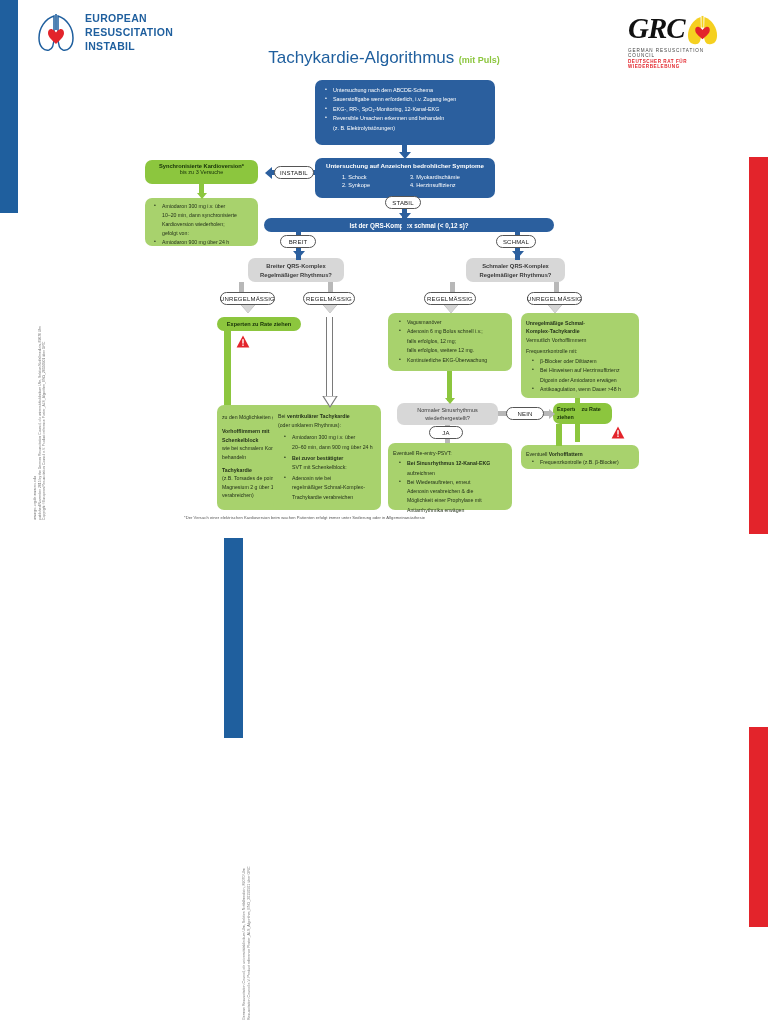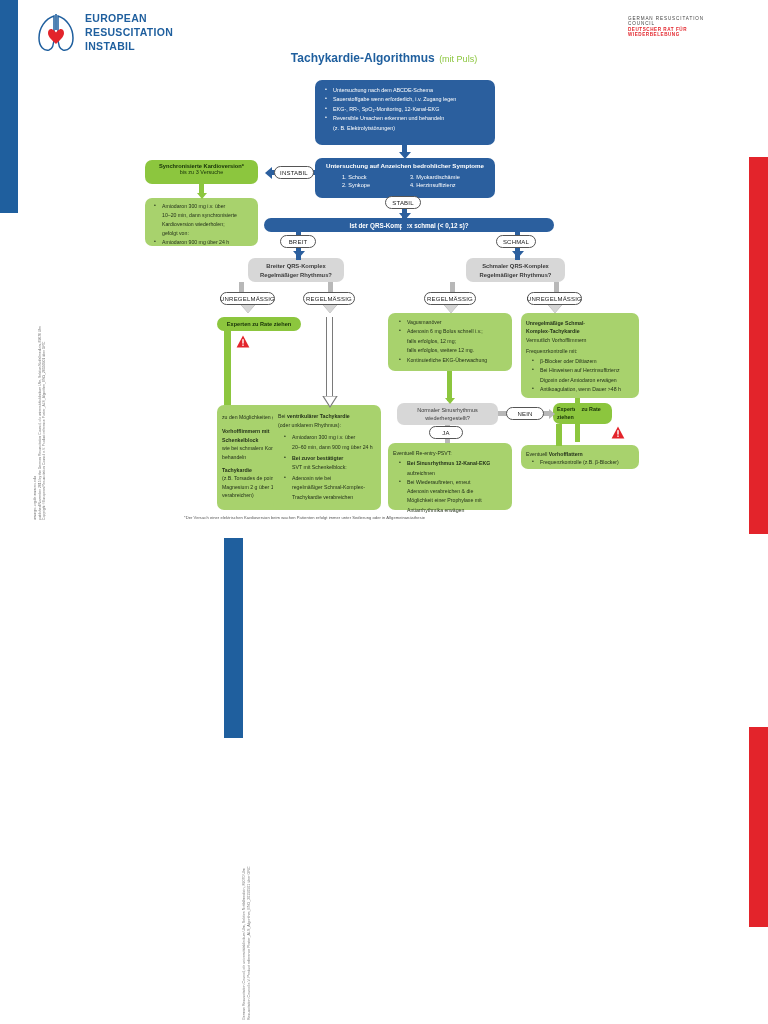--- a/index.html
+++ b/index.html
@@ -25,22 +25,22 @@
   
   .grc-logo { position:absolute; left:628px; top:14px; width:100px; }
   .grc-row { display:flex; align-items:flex-start; }
   .grc-word { font-family:"Liberation Serif", serif; font-style:italic; font-weight:bold; font-size:29px; line-height:28px; color:#111; letter-spacing:-1px; }
   .grc-lung { width:33px; height:32px; margin-left:1px; }
   .grc-sub1 { font-size:4.6px; letter-spacing:.9px; color:#444; margin-top:2px; }
   .grc-sub2 { font-size:4.6px; letter-spacing:.55px; color:#e3242b; font-weight:bold; margin-top:1px; }
 
   
   .page-title { position:absolute; left:0; top:48px; width:768px; text-align:center; }
-  .page-title .t1 { font-size:12px; font-weight:bold; color:#1f5f9e; }
-  .page-title .t2 { font-size:9px; font-weight:normal; color:#8cc63e; }
+  .page-title .t1 { font-size:17px; font-weight:normal; color:#1f5f9e; }
+  .page-title .t2 { font-size:9px; font-weight:bold; color:#8cc63e; }
 
   
   .node { position:absolute; border-radius:7px; }
   .blue  { background:#2b5f9e; color:#fff; }
   .green { background:#a8d26d; color:#24321a; }
   .greenmid { background:#8cc63e; color:#163008; }
   .grey  { background:#d7d7d7; color:#3a3a3a; }
 
   .node ul { margin:0; padding:0 0 0 8px; list-style:none; }
   .node li { position:relative; padding-left:6px; margin-bottom:1px; }
@@ -115,20 +115,29 @@
     <path d="M20 34 C16 30, 12 27, 12 23 C12 20, 14.3 18.4, 16.5 19.4 C18 20, 19.4 21.4, 20 22.6 C20.6 21.4, 22 20, 23.5 19.4 C25.7 18.4, 28 20, 28 23 C28 27, 24 30, 20 34 Z" fill="#e3242b"></path>
   </svg>
   <div class="erc-text">
     <div>EUROPEAN</div>
     <div>RESUSCITATION</div>
     <div>INSTABIL</div>
   </div>
 </div>
 
 <div class="grc-logo">
+  <div class="grc-row">
+    <div class="grc-word">GRC</div>
+    <svg class="grc-lung" viewBox="0 0 34 33">
+      <path d="M15 3 C7 6, 2 14, 2 22 C2 29, 6 32, 11 31 C15 30, 15.5 25, 15.5 20 Z" fill="#f5d020"></path>
+      <path d="M19 3 C27 6, 32 14, 32 22 C32 29, 28 32, 23 31 C19 30, 18.5 25, 18.5 20 Z" fill="#f5d020"></path>
+      <rect x="16" y="2" width="2" height="12" fill="#f5d020"></rect>
+      <path d="M17 26 C13 22.5, 9.5 20, 9.5 16.5 C9.5 14, 11.4 12.7, 13.3 13.5 C14.6 14, 16 15.3, 17 16.4 C18 15.3, 19.4 14, 20.7 13.5 C22.6 12.7, 24.5 14, 24.5 16.5 C24.5 20, 21 22.5, 17 26 Z" fill="#e3242b"></path>
+    </svg>
+  </div>
   <div class="grc-sub1">GERMAN RESUSCITATION COUNCIL</div>
   <div class="grc-sub2">DEUTSCHER RAT FÜR WIEDERBELEBUNG</div>
 </div>
 
 <div class="page-title">
   <span class="t1">Tachykardie-Algorithmus</span>
   <span class="t2">(mit Puls)</span>
 </div>
 
 <div class="node blue" style="left:315px; top:80px; width:180px; height:65px; padding:6px 4px 0 4px; font-size:5.4px; line-height:8.4px;">

